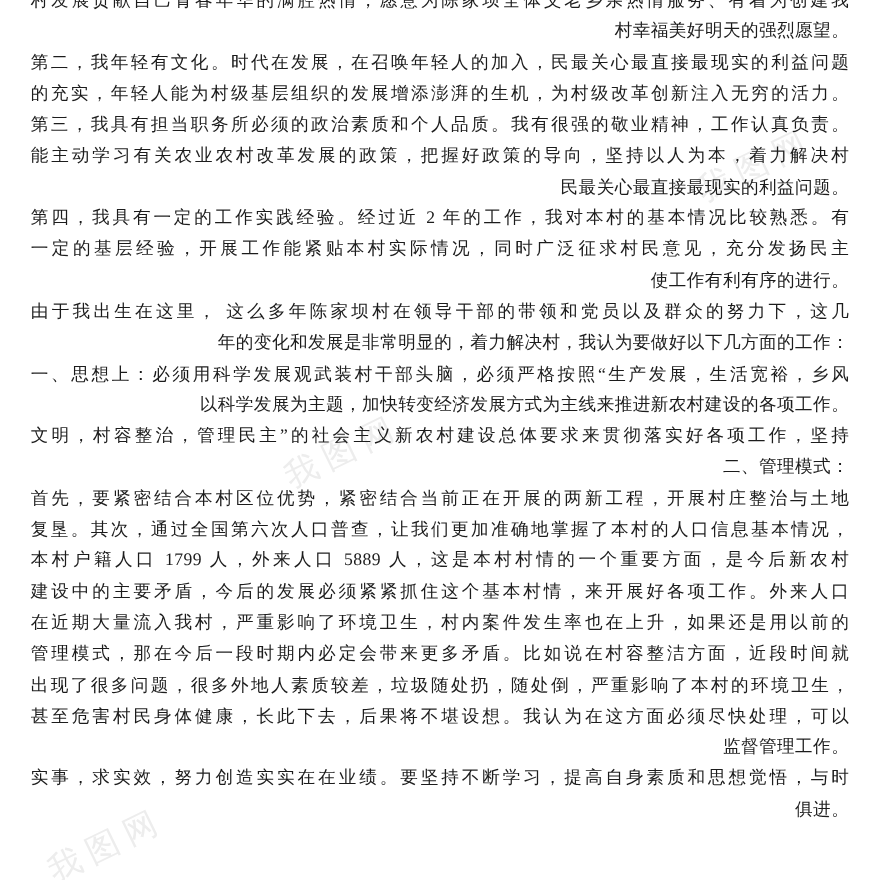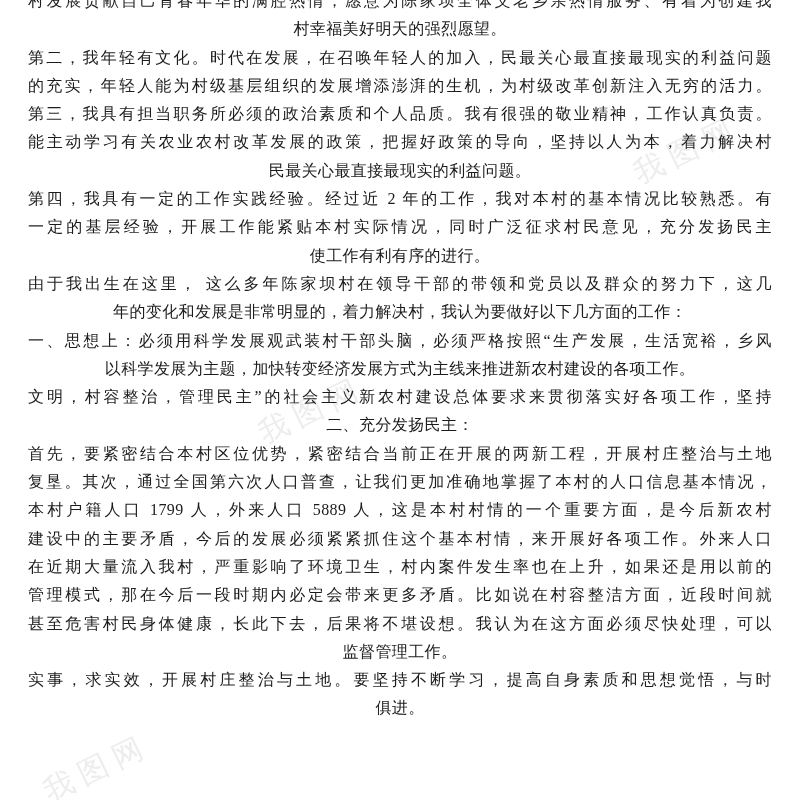--- a/index.html
+++ b/index.html
@@ -25,21 +25,21 @@
     position: absolute;
     top: -13px;
     left: 28px;
     width: 744px;
     z-index: 2;
   }
   .line {
     font-size: 16px;
     line-height: 28.3px;
     letter-spacing: 0.4px;
-    text-align: center;
+    text-align: right;
     word-break: break-all;
   }
   .line.j {
     text-align: justify;
     text-align-last: justify;
     text-justify: inter-character;
   }
   .wm {
     position: absolute;
     z-index: 1;
@@ -73,26 +73,27 @@
       <div class="line j">能主动学习有关农业农村改革发展的政策，把握好政策的导向，坚持以人为本，着力解决村</div>
       <div class="line">民最关心最直接最现实的利益问题。</div>
       <div class="line j">第四，我具有一定的工作实践经验。经过近 2 年的工作，我对本村的基本情况比较熟悉。有</div>
       <div class="line j">一定的基层经验，开展工作能紧贴本村实际情况，同时广泛征求村民意见，充分发扬民主</div>
       <div class="line">使工作有利有序的进行。</div>
       <div class="line j">由于我出生在这里， 这么多年陈家坝村在领导干部的带领和党员以及群众的努力下，这几</div>
       <div class="line">年的变化和发展是非常明显的，着力解决村，我认为要做好以下几方面的工作：</div>
       <div class="line j">一、思想上：必须用科学发展观武装村干部头脑，必须严格按照“生产发展，生活宽裕，乡风</div>
       <div class="line">以科学发展为主题，加快转变经济发展方式为主线来推进新农村建设的各项工作。</div>
       <div class="line j">文明，村容整治，管理民主”的社会主义新农村建设总体要求来贯彻落实好各项工作，坚持</div>
-      <div class="line">二、充分发扬民主：</div>
+      <div class="line">二、管理模式：</div>
       <div class="line j">首先，要紧密结合本村区位优势，紧密结合当前正在开展的两新工程，开展村庄整治与土地</div>
       <div class="line j">复垦。其次，通过全国第六次人口普查，让我们更加准确地掌握了本村的人口信息基本情况，</div>
       <div class="line j">本村户籍人口 1799 人，外来人口 5889 人，这是本村村情的一个重要方面，是今后新农村</div>
       <div class="line j">建设中的主要矛盾，今后的发展必须紧紧抓住这个基本村情，来开展好各项工作。外来人口</div>
       <div class="line j">在近期大量流入我村，严重影响了环境卫生，村内案件发生率也在上升，如果还是用以前的</div>
       <div class="line j">管理模式，那在今后一段时期内必定会带来更多矛盾。比如说在村容整洁方面，近段时间就</div>
+      <div class="line j">出现了很多问题，很多外地人素质较差，垃圾随处扔，随处倒，严重影响了本村的环境卫生，</div>
       <div class="line j">甚至危害村民身体健康，长此下去，后果将不堪设想。我认为在这方面必须尽快处理，可以</div>
       <div class="line">监督管理工作。</div>
-      <div class="line j">实事，求实效，开展村庄整治与土地。要坚持不断学习，提高自身素质和思想觉悟，与时</div>
+      <div class="line j">实事，求实效，努力创造实实在在业绩。要坚持不断学习，提高自身素质和思想觉悟，与时</div>
       <div class="line">俱进。</div>
     </div>
 
 </div>
 
 </body></html>

